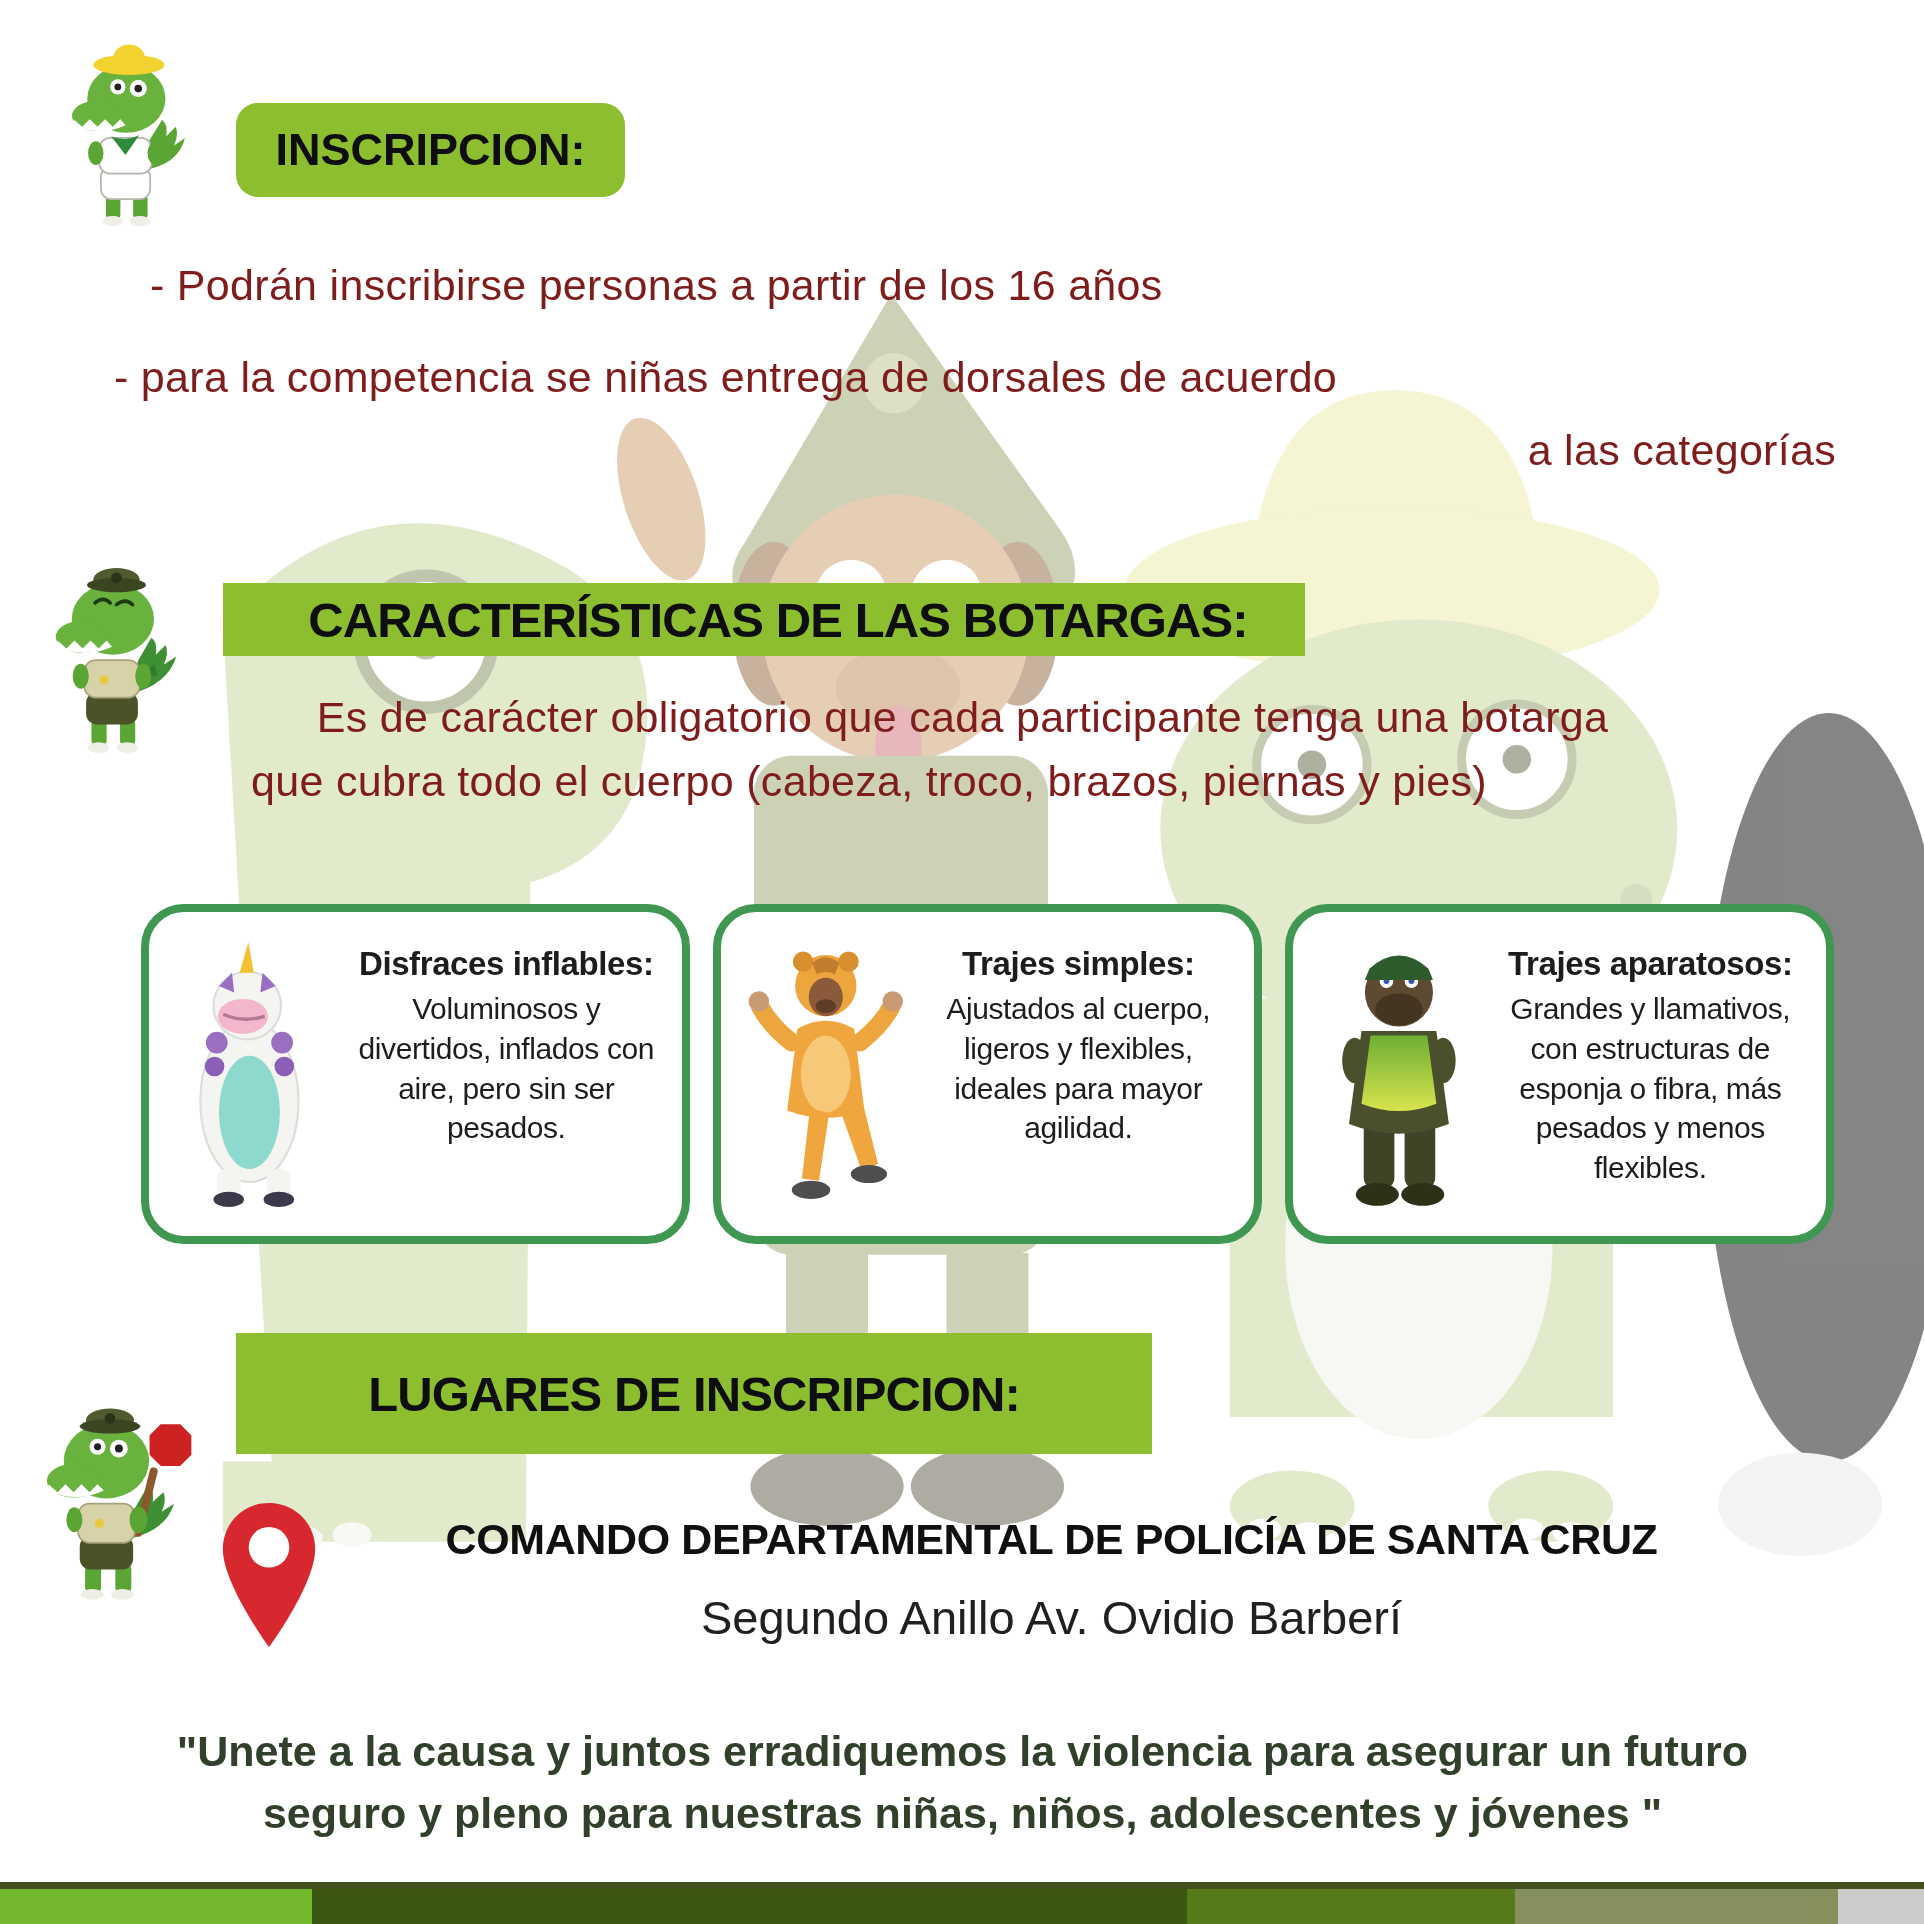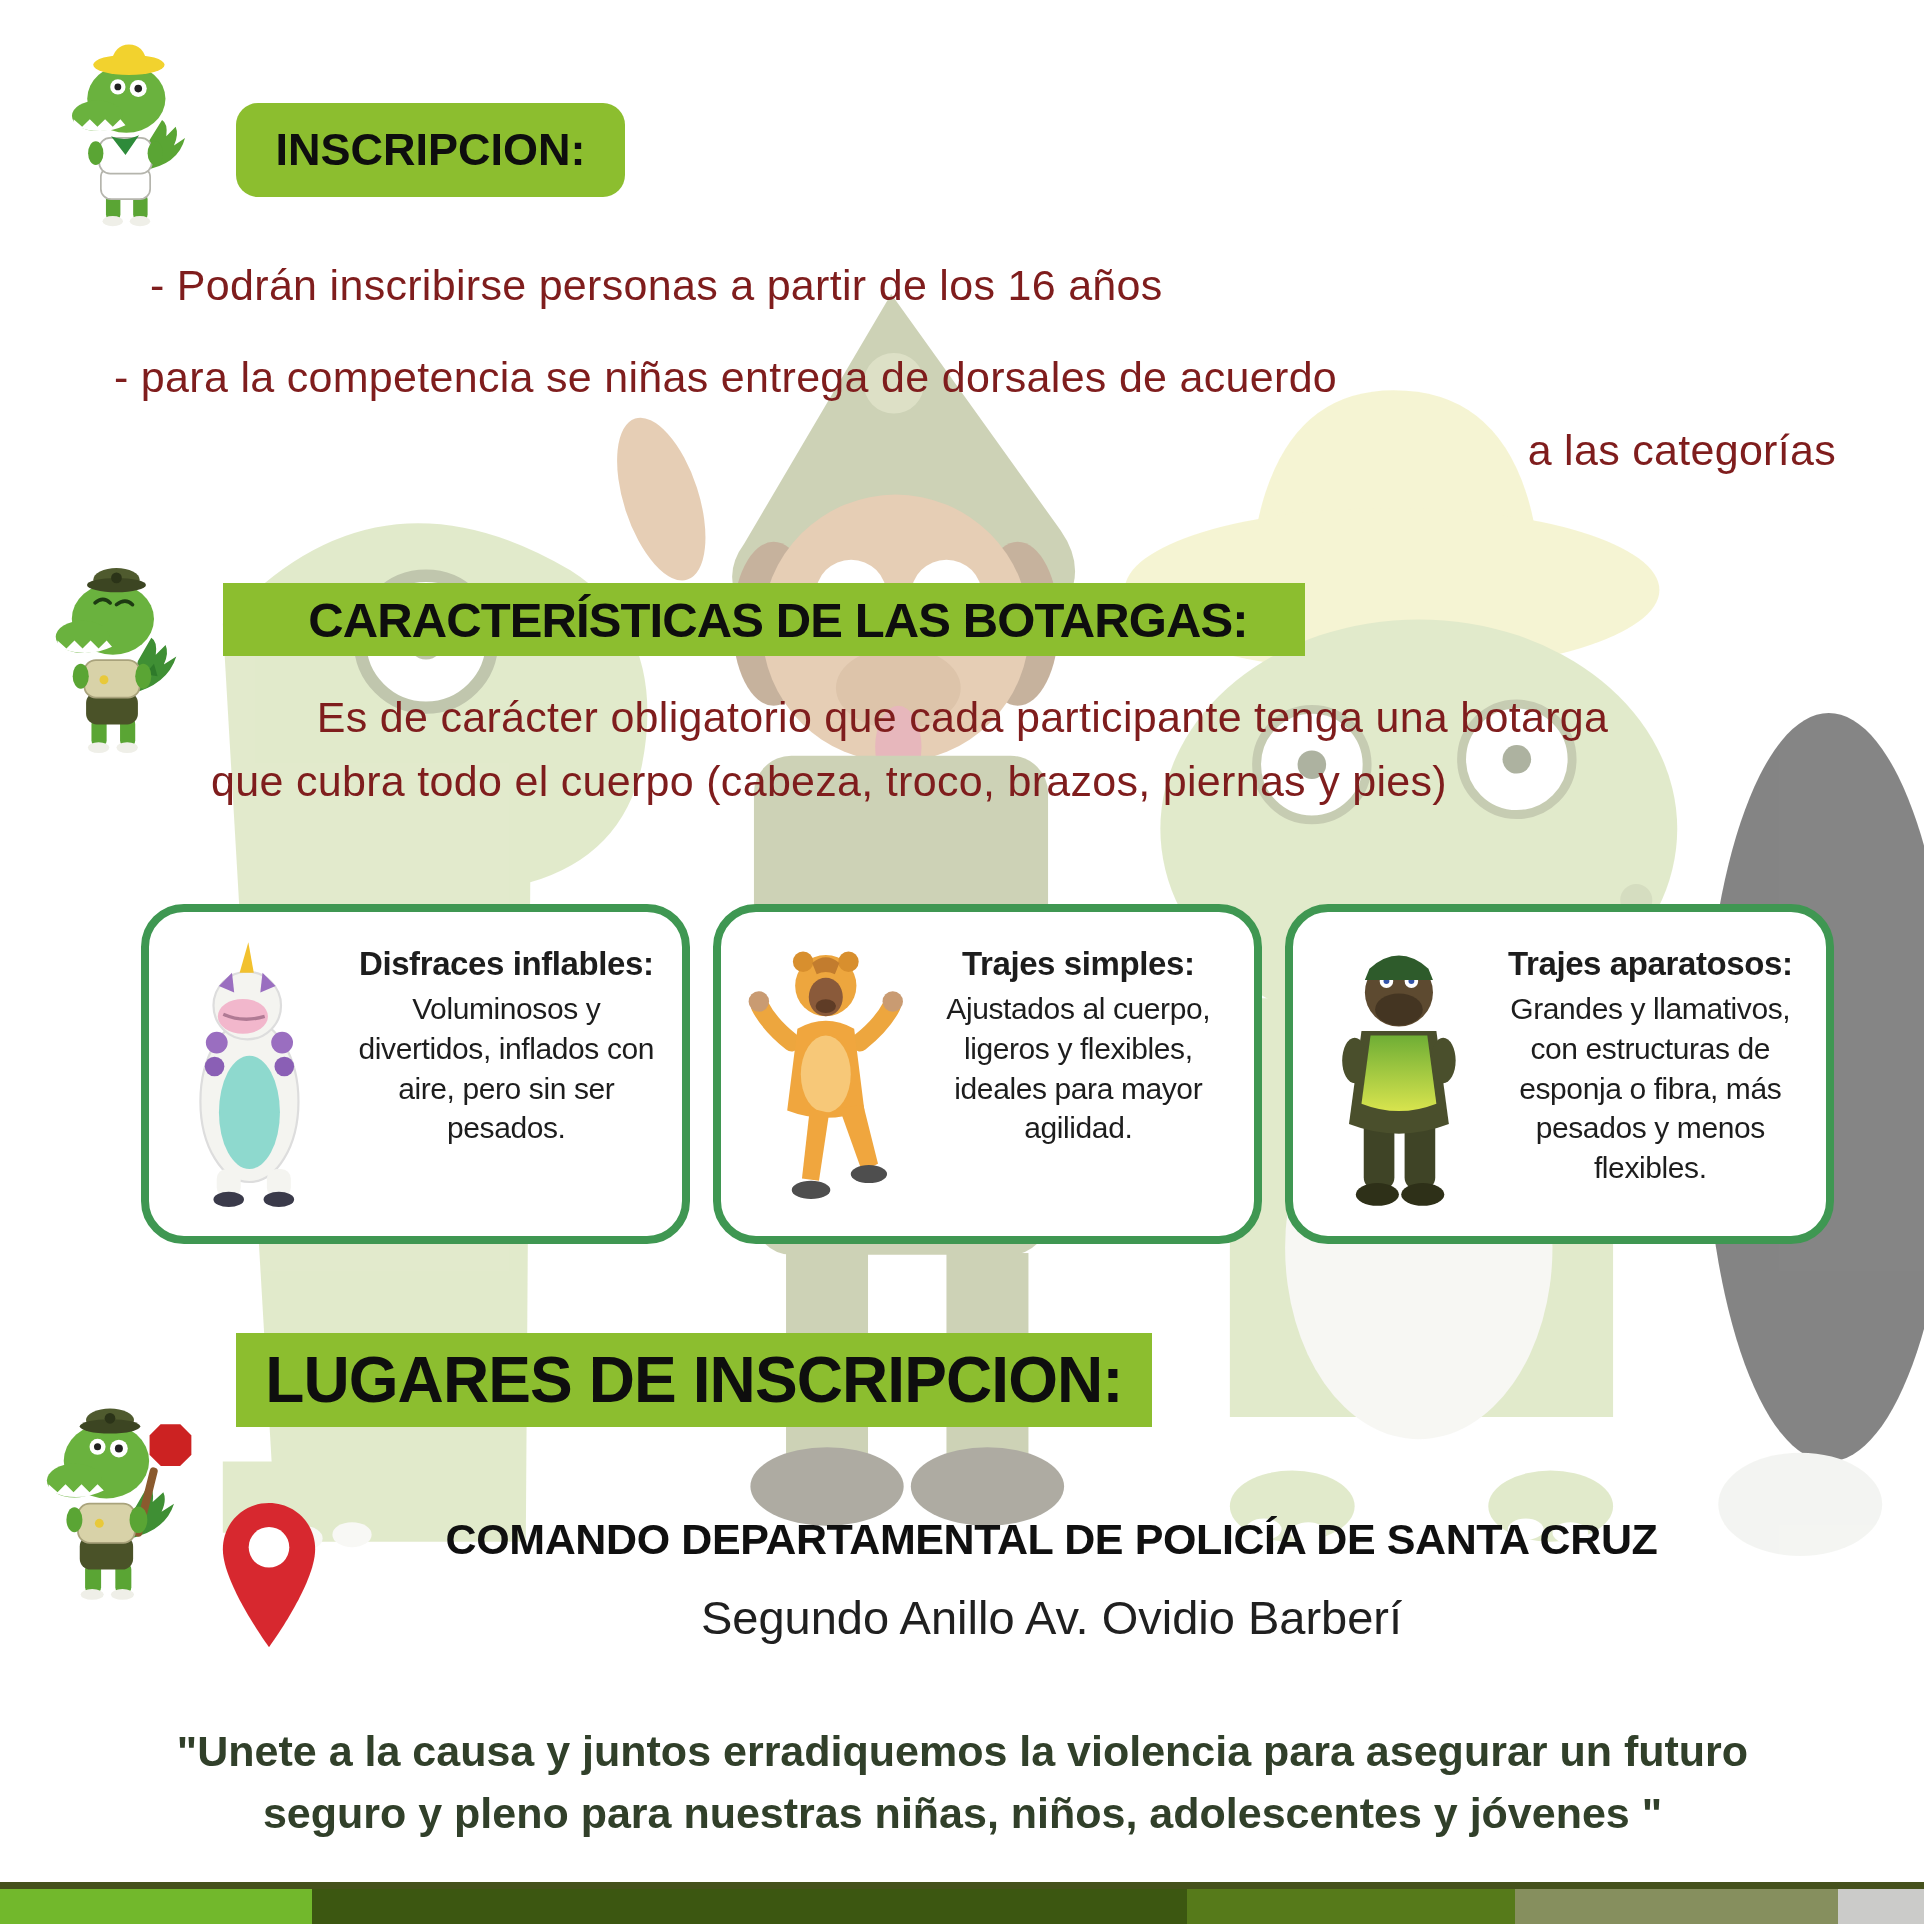--- a/index.html
+++ b/index.html
@@ -7,27 +7,27 @@
     width:1925px;height:1925px;position:relative;background:#ffffff;
     font-family:"Liberation Sans", sans-serif;overflow:hidden;color:#1c1c1c;
   }
   .watermark{position:absolute;left:0;top:0;width:1925px;height:1925px;z-index:0;}
   .badge{
     position:absolute;z-index:1;background:#8cbe2f;color:#0e0e0e;font-weight:700;
     display:flex;align-items:center;justify-content:center;white-space:nowrap;
   }
   #badge1{left:236px;top:103px;width:389px;height:94px;font-size:45px;border-radius:22px;}
   #badge2{left:223px;top:583px;width:1054px;height:73px;font-size:49px;letter-spacing:-0.9px;padding-left:28px;}
-  #badge3{left:236px;top:1333px;width:916px;height:94px;font-size:64px;letter-spacing:-0.9px;}
+  #badge3{left:236px;top:1333px;width:916px;height:121px;font-size:49px;letter-spacing:-0.9px;}
   .bodyline{position:absolute;z-index:1;font-size:43px;color:#7f1d1d;white-space:nowrap;letter-spacing:0.3px;}
   #line1{left:150px;top:261px;}
   #line2{left:114px;top:353px;}
   #line3{left:0;top:426px;width:1836px;text-align:right;}
   #sec2line1{left:0;top:693px;width:1925px;text-align:center;}
-  #sec2line2{left:0;top:757px;width:1658px;text-align:center;}
+  #sec2line2{left:0;top:757px;width:1658px;text-align:center;padding-left:40px;}
   .cards{position:absolute;left:141px;top:904px;width:1693px;height:340px;display:flex;gap:23px;z-index:1;}
   .card{
     flex:1;background:#fff;border:8px solid #3f9752;border-radius:43px;
     display:flex;align-items:center;padding:10.7px 14.3px;box-sizing:border-box;
   }
   .card-img{width:36%;height:90%;display:flex;align-items:center;justify-content:center;}
   .card-img svg{width:100%;height:100%;}
   .card-text{
     width:64%;text-align:center;color:#1d1d1d;font-size:30px;line-height:1.32;
     letter-spacing:-0.4px;align-self:flex-start;padding-top:19.6px;

